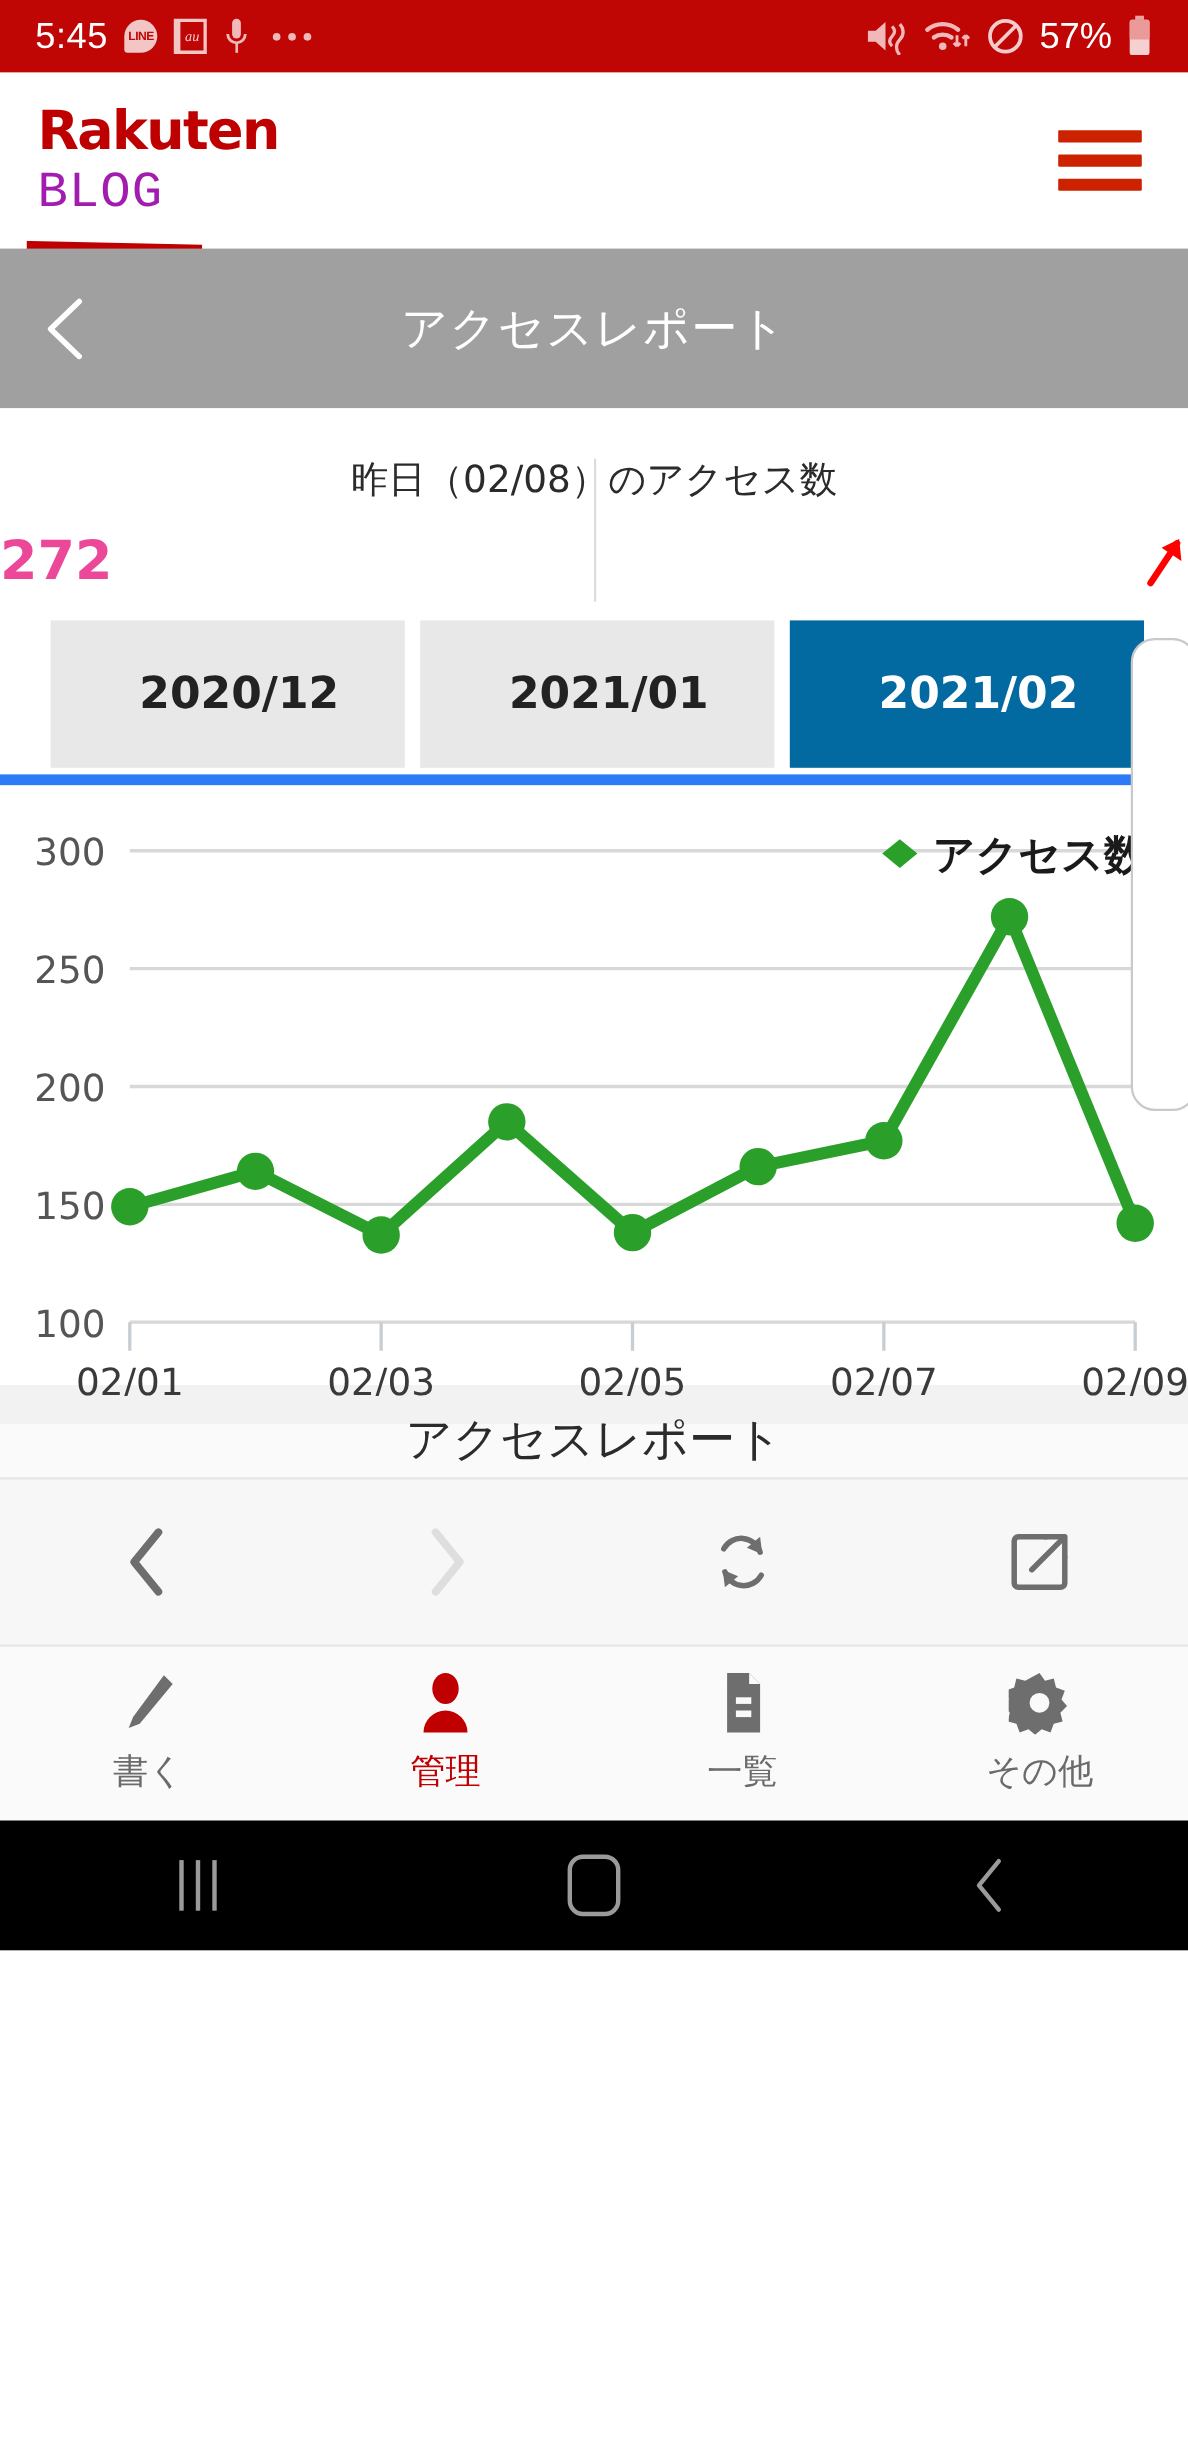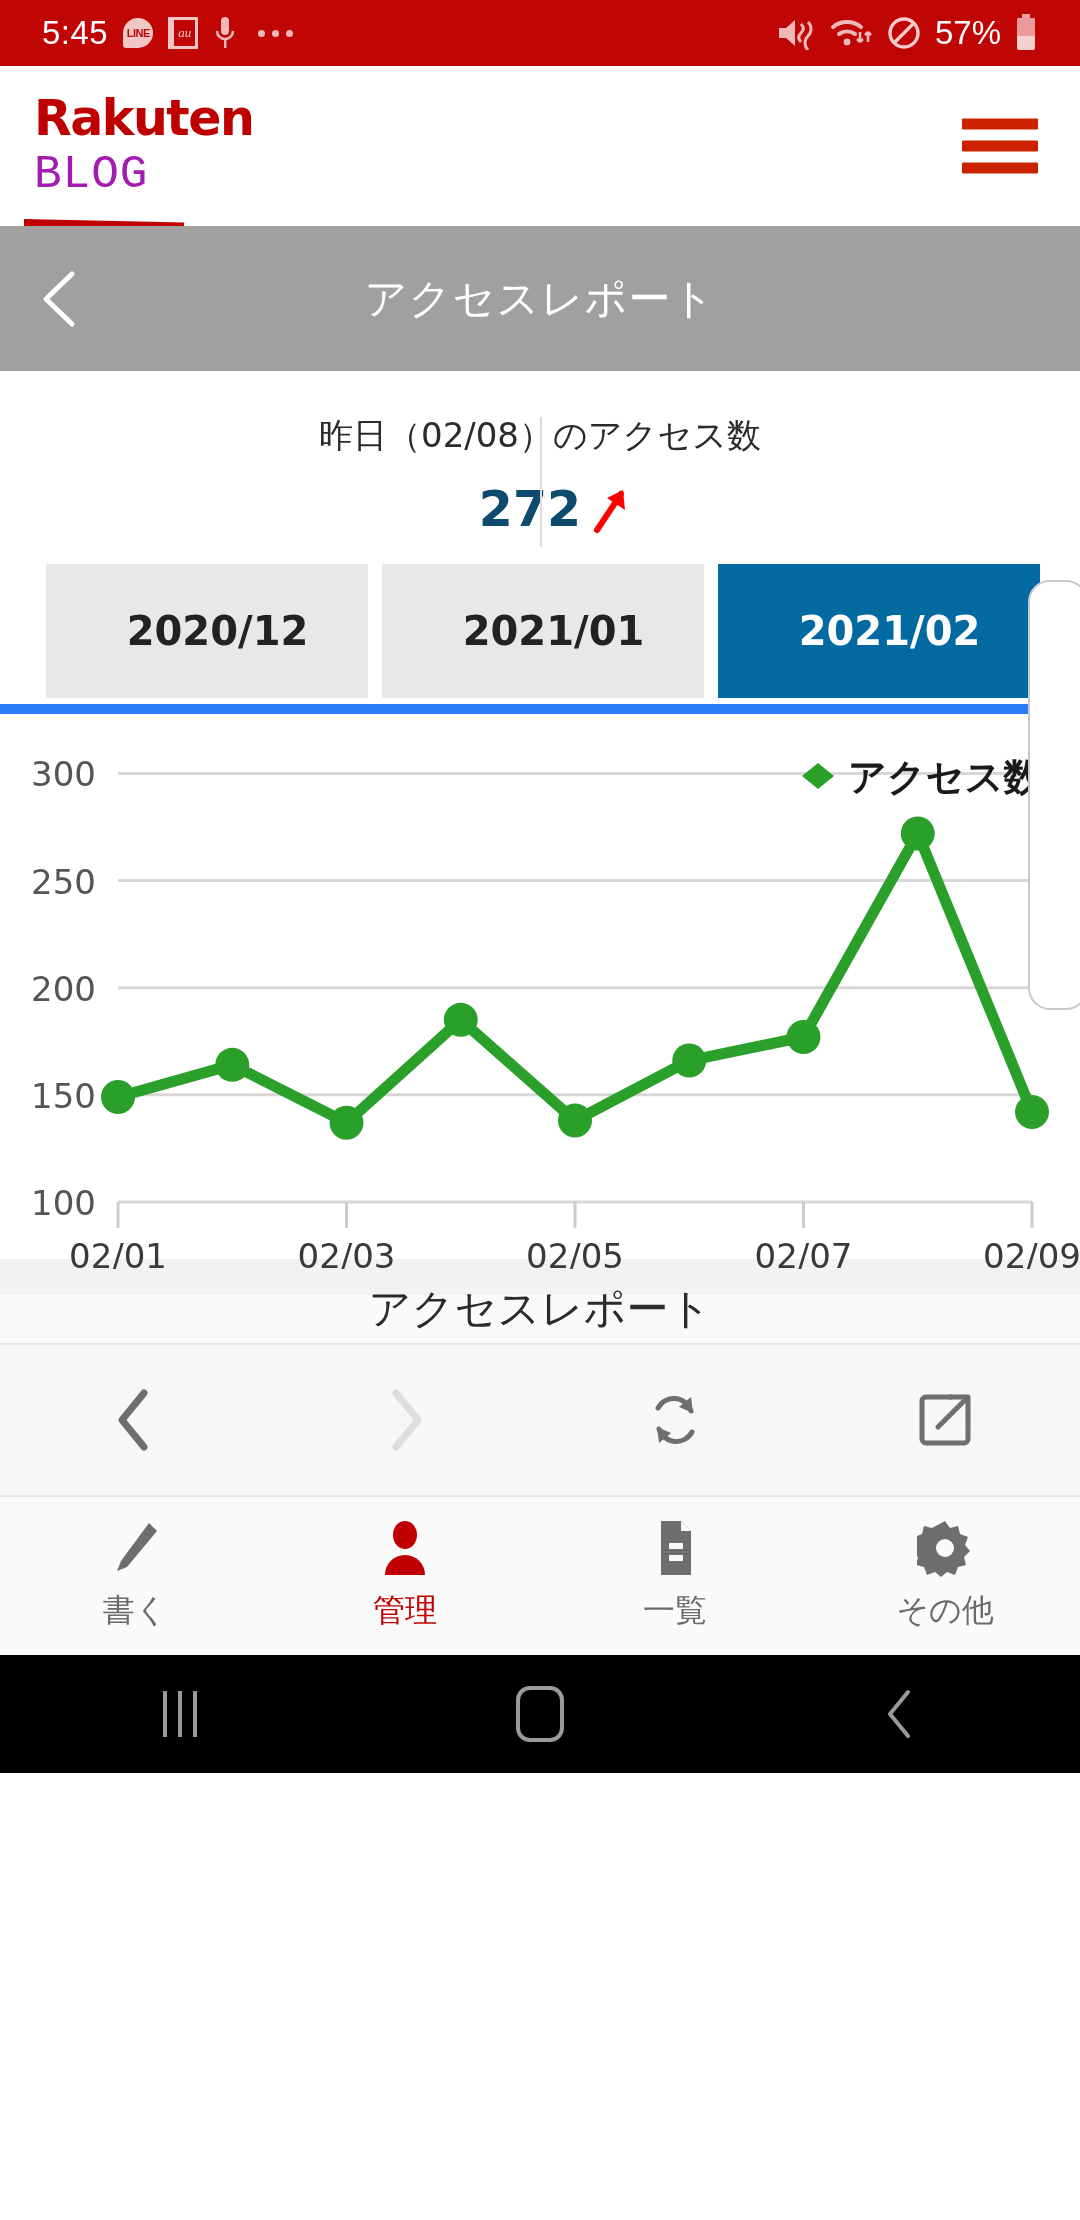--- a/index.html
+++ b/index.html
@@ -6,21 +6,21 @@
   html,body { width:1080px; height:2220px; }
   body {
     font-family:"Liberation Sans","DejaVu Sans",sans-serif;
     background:#ffffff; overflow:hidden;
   }
   .screen { position:relative; width:1080px; height:2220px; background:#fff; }
 
   
   .statusbar {
     height:66px; background:#c00505; color:#fff;
-    display:flex; align-items:center; padding:0 42px;
+    display:flex; align-items:center; padding:0 32px;
   }
   .sb-time { font-size:33px; font-weight:400; letter-spacing:.5px; }
   .sb-left { display:flex; align-items:center; gap:15px; }
   .sb-right { margin-left:auto; display:flex; align-items:center; gap:13px; }
   .sb-ico { display:block; }
   .line-badge {
     width:30px;height:30px;border-radius:50% 50% 50% 10%;
     background:#f3c6c6;color:#c00505;font-size:11px;font-weight:bold;
     display:flex;align-items:center;justify-content:center;letter-spacing:-.5px;
   }
@@ -70,24 +70,23 @@
   .tb-title {
     width:100%; text-align:center; color:#fff; font-size:42px;
     font-family:"DejaVu Sans",sans-serif; letter-spacing:1px;
   }
 
   
   .stats { display:flex; padding:42px 0 26px; position:relative; }
   .stat { flex:1; text-align:center; }
   .stat-label { font-size:34px; color:#2b2b2b; font-family:"DejaVu Sans",sans-serif; }
   .stat-value {
-    margin-top:22px; font-size:49px; font-weight:bold; color:#0c4a6e;
-    display:flex; align-items:center; justify-content:center; gap:6px;
+    margin-top:22px; font-size:49px; font-weight:bold; color:#ec4899;
+    display:flex; align-items:center; justify-content:space-between; gap:6px;
     font-family:"DejaVu Sans",sans-serif;
-    margin-left:30px;
   }
   .stat-divider {
     position:absolute; left:50%; top:46px; width:2px; height:130px; background:#dcdcdc;
   }
 
   
   .tabs-wrap { position:relative; padding:0 0 0 46px; height:150px; }
   .tabs { display:flex; gap:14px; height:134px; }
   .tab {
     width:322px; background:#e8e8e8; color:#222;

